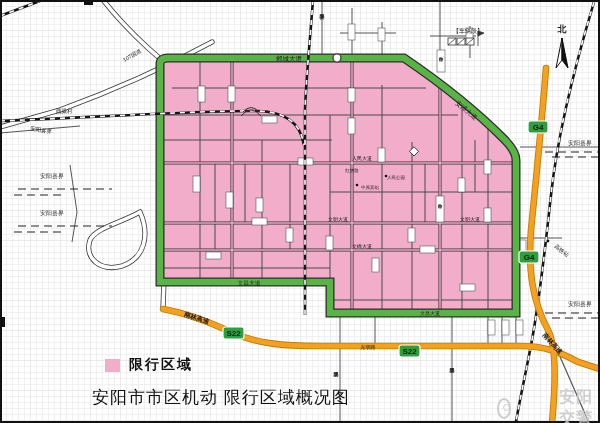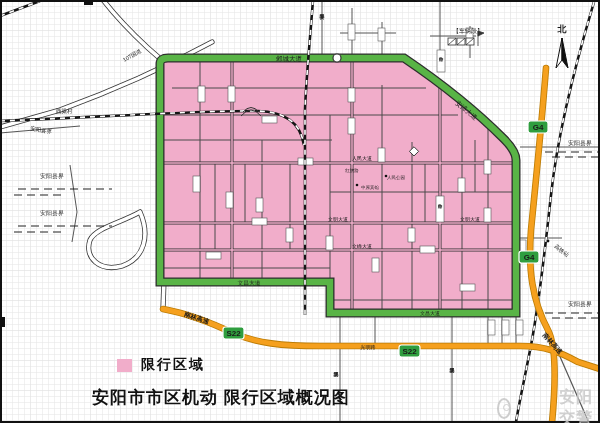--- a/index.html
+++ b/index.html
@@ -2,24 +2,24 @@
 <html><head>
 <meta charset="utf-8">
 <style>
   html,body{margin:0;padding:0;}
   body{width:600px;height:423px;font-family:"Liberation Sans","DejaVu Sans",sans-serif;}
   .stage{position:relative;width:600px;height:423px;background:#fff;overflow:hidden;}
   .stage svg{position:absolute;left:0;top:0;}
   svg text{font-family:"Liberation Sans","DejaVu Sans",sans-serif;fill:#1a1a1a;}
   .vt{writing-mode:vertical-rl;text-orientation:upright;}
   .overlay{position:absolute;left:0;top:0;width:600px;height:423px;pointer-events:none;}
-  .legend-row{position:absolute;left:117px;top:356px;display:flex;align-items:center;gap:9px;}
+  .legend-row{position:absolute;left:105px;top:356px;display:flex;align-items:center;gap:9px;}
   .legend-swatch{width:15px;height:13px;background:#f1adca;}
   .legend-label{font-size:14px;font-weight:bold;color:#111;letter-spacing:2px;}
-  .map-title{position:absolute;left:92px;top:386px;font-size:17px;font-weight:bold;color:#111;letter-spacing:1px;white-space:nowrap;}
+  .map-title{position:absolute;left:92px;top:386px;font-size:17px;font-weight:normal;color:#111;letter-spacing:1px;white-space:nowrap;}
   .watermark{position:absolute;left:497px;top:387px;display:flex;align-items:center;gap:4px;opacity:.85;}
   .wm-logo{width:17px;height:17px;border:2px solid #c6c6c6;border-radius:50%;position:relative;}
   .wm-logo::after{content:"";position:absolute;left:4px;top:4px;width:5px;height:5px;border:1.5px solid #c6c6c6;border-radius:50%;}
   .wm-label{font-size:16px;font-weight:bold;color:#c8c8c8;letter-spacing:1px;margin-left:44px;}
 </style>
 </head>
 <body>
 
 <div class="stage">
 <svg width="600" height="423" viewBox="0 0 600 423">

